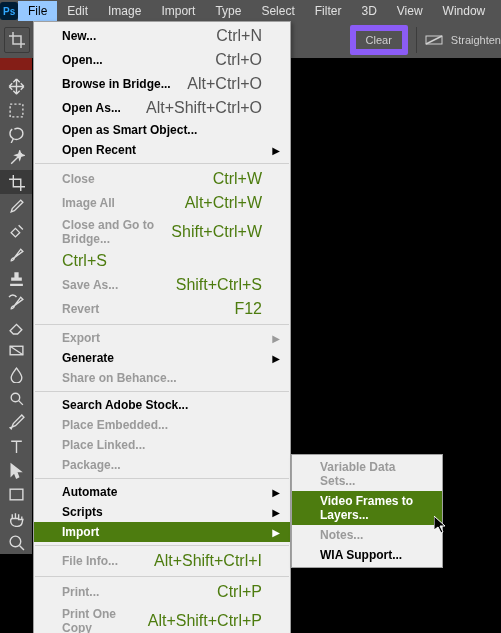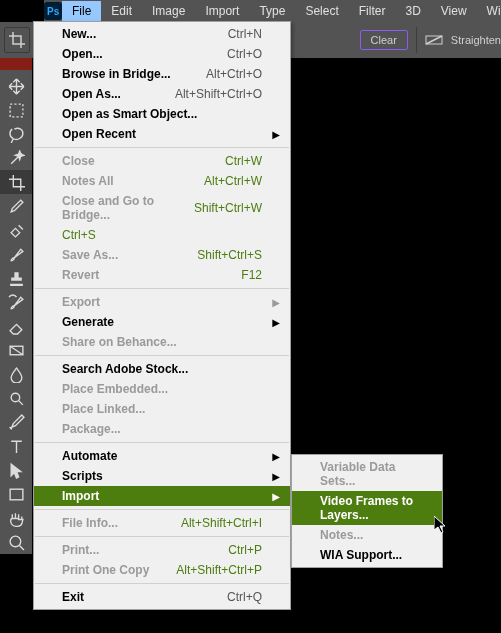--- a/index.html
+++ b/index.html
@@ -1,41 +1,41 @@
 <!DOCTYPE html>
 <html><head>
 <meta charset="utf-8">
 <style>
   * { margin: 0; padding: 0; box-sizing: border-box; font-family: "Segoe UI", Tahoma, sans-serif; }
   body { width: 501px; height: 633px; background: #000; overflow: hidden; position: relative; }
-  .topbar { display: flex; align-items: center; background: #535353; height: 22px; font-size: 12px; color: #e0e0e0; margin-left: 44px; }
+  .topbar { display: flex; align-items: center; background: #535353; height: 22px; font-size: 12px; color: #e0e0e0; }
   .ps-logo { width: 24px; height: 22px; display: flex; align-items: center; justify-content: center; }
   .ps-logo svg { width: 18px; height: 18px; }
   .menubar { display: flex; }
   .menubar span { padding: 3px 10px; cursor: default; }
   .menubar span.active { background: #96c8ff; color: #000; }
   .optionsbar { background: #535353; height: 36px; display: flex; align-items: center; padding-left: 4px; gap: 8px; color: #d0d0d0; font-size: 11px; }
   .crop-icon-box { width: 26px; height: 26px; border: 1px solid #3a3a3a; border-radius: 2px; display: flex; align-items: center; justify-content: center; position: relative; }
-  .clear-btn { color: #d0d0d0; border: 1px solid #8b5cf6; background: #535353; padding: 3px 10px; font-size: 11px; border-radius: 2px; }
+  .clear-btn { color: #d0d0d0; border: 6px solid #8b5cf6; background: #535353; padding: 3px 10px; font-size: 11px; border-radius: 2px; }
   .divider { width: 1px; height: 26px; background: #3c3c3c; }
   .opt-placeholder { flex: 1; }
   .red-strip { position: absolute; left: 0; top: 58px; width: 32px; height: 12px; background: #841e17; }
   .toolpalette { position: absolute; left: 0; top: 70px; width: 32px; background: #535353; display: flex; flex-direction: column; align-items: center; padding-top: 4px; }
   .tool { width: 32px; height: 24px; display: flex; align-items: center; justify-content: center; color: #dcdcdc; position: relative; }
   .tool.selected { background: #3a3a3a; }
   .tool svg { width: 17px; height: 17px; stroke: #dcdcdc; fill: none; stroke-width: 1.3; }
   .canvas { position: absolute; left: 32px; top: 70px; right: 0; bottom: 0; background: #000; }
   
   .dropdown1 { position: absolute; left: 33px; top: 21px; width: 258px; background: #f0f0f0; border: 1px solid #a0a0a0; font-size: 12px; color: #000; padding: 2px 0; box-shadow: 2px 2px 4px rgba(0,0,0,0.3); }
   .dropdown1 .sep { height: 1px; background: #d0d0d0; margin: 3px 1px; }
   .menu-row { display: flex; align-items: center; padding: 3px 28px 3px 28px; position: relative; cursor: default; }
   .menu-row.highlight { background: #4d7c0f; color: #fff; }
   .menu-row.disabled { color: #9a9a9a; }
   .menu-row .label { flex: 1; font-weight: bold; }
-  .menu-row .shortcut { color: #555; font-size: 12px; }
+  .menu-row .shortcut { color: #555; font-size: 16px; }
   .menu-row.disabled .shortcut { color: #4d7c0f; text-align: center; }
   .menu-row .sub { position: absolute; right: 10px; font-size: 10px; }
   .dropdown2 { position: absolute; left: 291px; top: 454px; width: 152px; background: #f0f0f0; border: 1px solid #a0a0a0; font-size: 12px; color: #000; padding: 2px 0; box-shadow: 2px 2px 4px rgba(0,0,0,0.3); }
   .straighten-icon { display: inline-flex; width: 18px; height: 14px; }
   .cursor { position: absolute; left: 434px; top: 516px; pointer-events:none; }
   .cursor svg { width: 14px; height: 18px; }
 </style>
 </head>
 <body>
 
@@ -214,21 +214,21 @@
     <div class="menu-row">
       <span class="label">Open Recent</span>
       <span class="sub">▶</span>
     </div>
     <div class="sep"></div>
     <div class="menu-row disabled">
       <span class="label">Close</span>
       <span class="shortcut">Ctrl+W</span>
     </div>
     <div class="menu-row disabled">
-      <span class="label">Notes All</span>
+      <span class="label">Image All</span>
       <span class="shortcut">Alt+Ctrl+W</span>
     </div>
     <div class="menu-row disabled">
       <span class="label">Close and Go to Bridge...</span>
       <span class="shortcut">Shift+Ctrl+W</span>
     </div>
     <div class="menu-row disabled">
       <span class="shortcut">Ctrl+S</span>
     </div>
     <div class="menu-row disabled">

